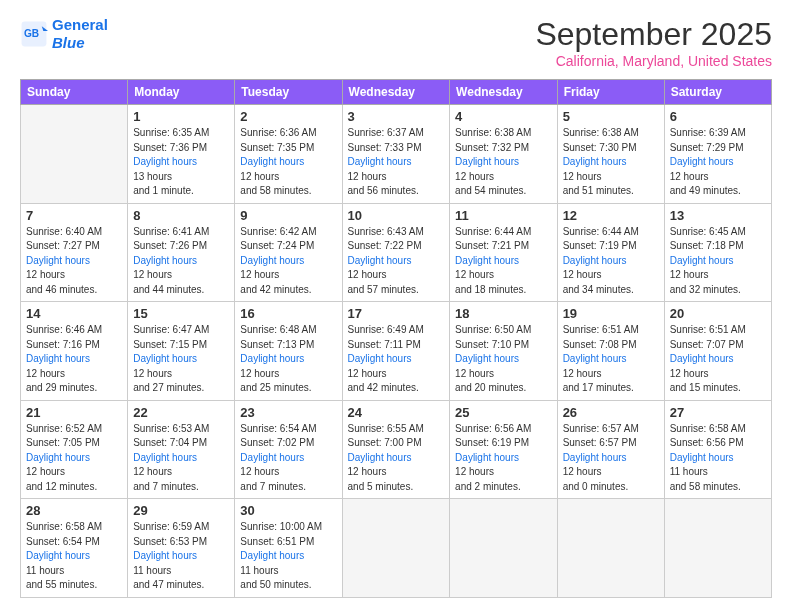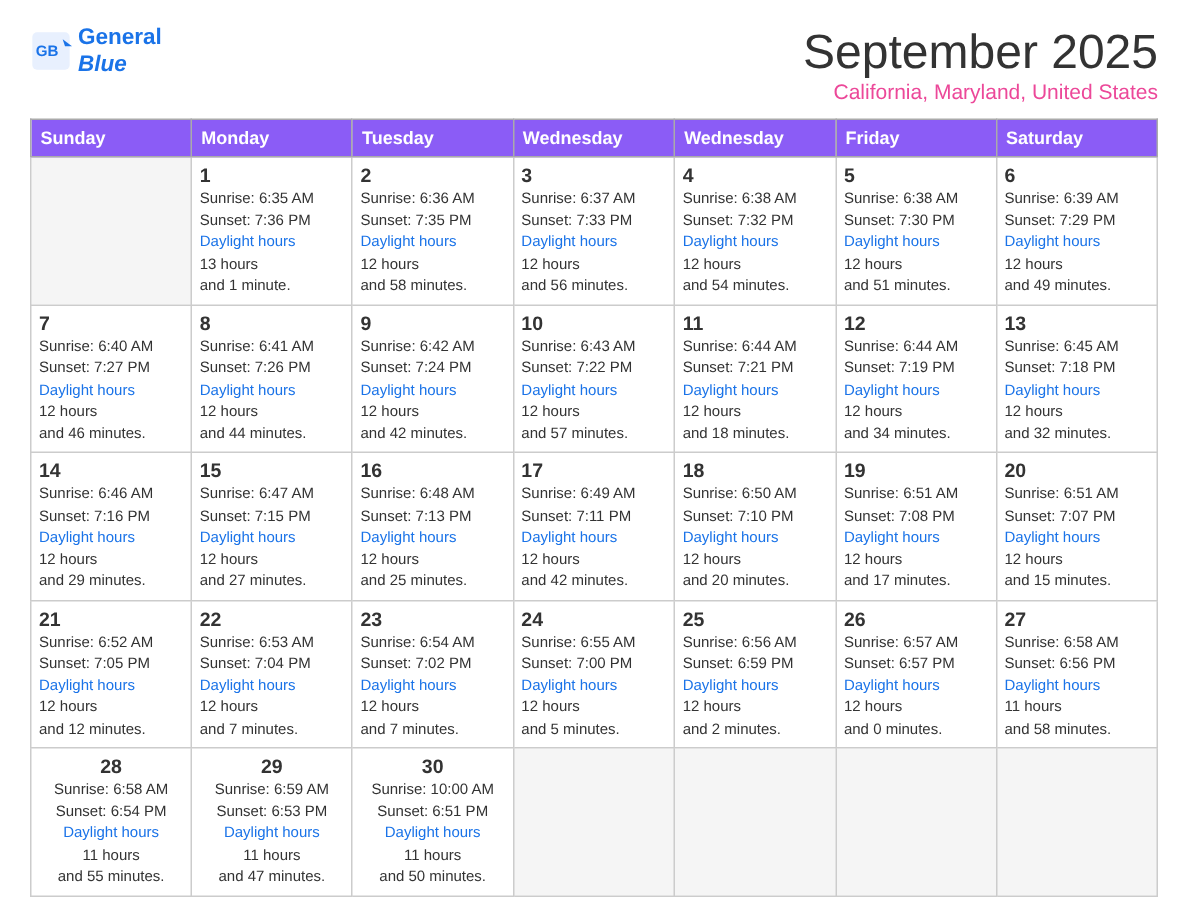--- a/index.html
+++ b/index.html
@@ -78,21 +78,20 @@
     .day-info {
       color: #333;
       font-size: 10px;
       line-height: 1.45;
     }
     tr.week-row td {
       height: 78px;
     }
     tr.last-row td {
       height: 68px;
-      text-align: center;
     }
   </style>
 </head>
 <body>
 
 <div class="page">
   <div class="header">
     <div class="logo">
       <svg class="logo-icon" viewBox="0 0 36 36">
         <rect x="2" y="2" width="32" height="32" rx="4" fill="#e8f0fe"></rect>
@@ -370,21 +369,21 @@
               <div>Sunset: 7:00 PM</div>
               <div><span style="color:#1a73e8;font-size:10px;">Daylight hours</span></div>
               <div>12 hours</div>
               <div>and 5 minutes.</div>
             </div>
           </td>
           <td>
             <div class="day-num">25</div>
             <div class="day-info">
               <div>Sunrise: 6:56 AM</div>
-              <div>Sunset: 6:59 PM</div>
+              <div>Sunset: 6:19 PM</div>
               <div><span style="color:#1a73e8;font-size:10px;">Daylight hours</span></div>
               <div>12 hours</div>
               <div>and 2 minutes.</div>
             </div>
           </td>
           <td>
             <div class="day-num">26</div>
             <div class="day-info">
               <div>Sunrise: 6:57 AM</div>
               <div>Sunset: 6:57 PM</div>

